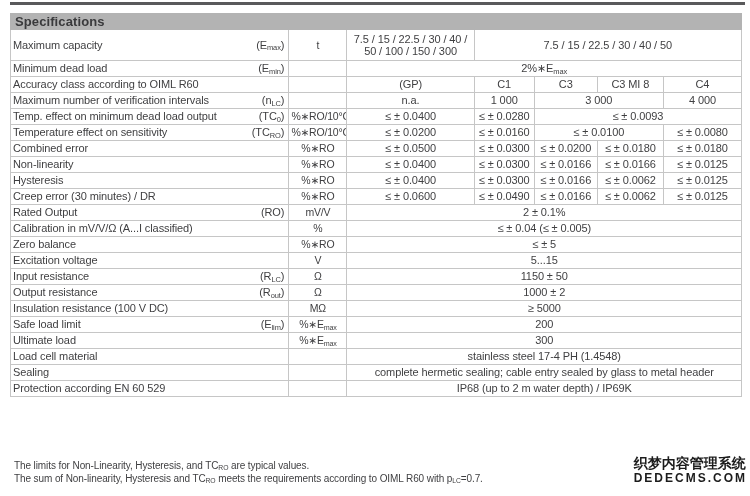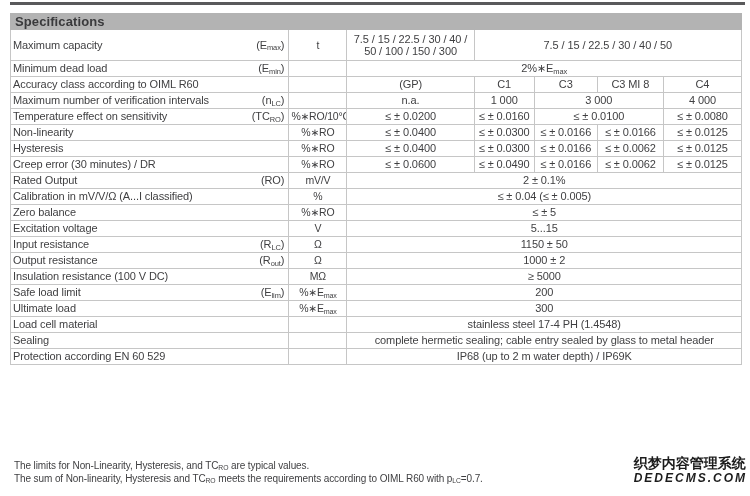--- a/index.html
+++ b/index.html
@@ -34,21 +34,21 @@
   sub{font-size:0.68em;line-height:0;position:relative;top:0.22em;vertical-align:baseline;}
   .footnotes{
     position:absolute;left:14px;top:460px;width:600px;
     font-size:10px;line-height:12.5px;color:#3f3f41;letter-spacing:-0.1px;
   }
   .watermark{
     position:absolute;right:3px;top:455px;color:#1c1c1c;
     text-shadow:0 0 2px #ffffff,1px 1px 0 #ffffff,-1px -1px 0 #ffffff;
   }
   .wm1{font-size:14px;font-weight:bold;line-height:16px;letter-spacing:0px;}
-  .wm2{font-size:12px;font-weight:bold;line-height:14px;letter-spacing:2px;font-style:italic;}
+  .wm2{font-size:12px;font-weight:bold;line-height:14px;letter-spacing:2px;}
 </style>
 </head>
 <body>
 
 <div class="page">
   <div class="top-rule"></div>
   <div class="band">
     <span>Specifications</span>
   </div>
 
@@ -106,33 +106,58 @@
           </td>
           <td class="unit"></td>
           <td><span>n.a.</span></td>
           <td><span>1 000</span></td>
           <td colspan="2"><span>3 000</span></td>
           <td><span>4 000</span></td>
         </tr>
         <tr>
           <td class="param">
             <div class="pwrap">
+              <span>Temp. effect on minimum dead load output</span>
+              <span class="psym">(TC<sub>0</sub>)</span>
+            </div>
+          </td>
+          <td class="unit"><span>%∗RO/10°C</span></td>
+          <td><span>≤ ± 0.0400</span></td>
+          <td><span>≤ ± 0.0280</span></td>
+          <td colspan="3"><span>≤ ± 0.0093</span></td>
+        </tr>
+        <tr>
+          <td class="param">
+            <div class="pwrap">
               <span>Temperature effect on sensitivity</span>
               <span class="psym">(TC<sub>RO</sub>)</span>
             </div>
           </td>
           <td class="unit"><span>%∗RO/10°C</span></td>
           <td><span>≤ ± 0.0200</span></td>
           <td><span>≤ ± 0.0160</span></td>
           <td colspan="2"><span>≤ ± 0.0100</span></td>
           <td><span>≤ ± 0.0080</span></td>
         </tr>
         <tr>
           <td class="param">
             <div class="pwrap">
+              <span>Combined error</span>
+            </div>
+          </td>
+          <td class="unit"><span>%∗RO</span></td>
+          <td><span>≤ ± 0.0500</span></td>
+          <td><span>≤ ± 0.0300</span></td>
+          <td><span>≤ ± 0.0200</span></td>
+          <td><span>≤ ± 0.0180</span></td>
+          <td><span>≤ ± 0.0180</span></td>
+        </tr>
+        <tr>
+          <td class="param">
+            <div class="pwrap">
               <span>Non-linearity</span>
             </div>
           </td>
           <td class="unit"><span>%∗RO</span></td>
           <td><span>≤ ± 0.0400</span></td>
           <td><span>≤ ± 0.0300</span></td>
           <td><span>≤ ± 0.0166</span></td>
           <td><span>≤ ± 0.0166</span></td>
           <td><span>≤ ± 0.0125</span></td>
         </tr>

